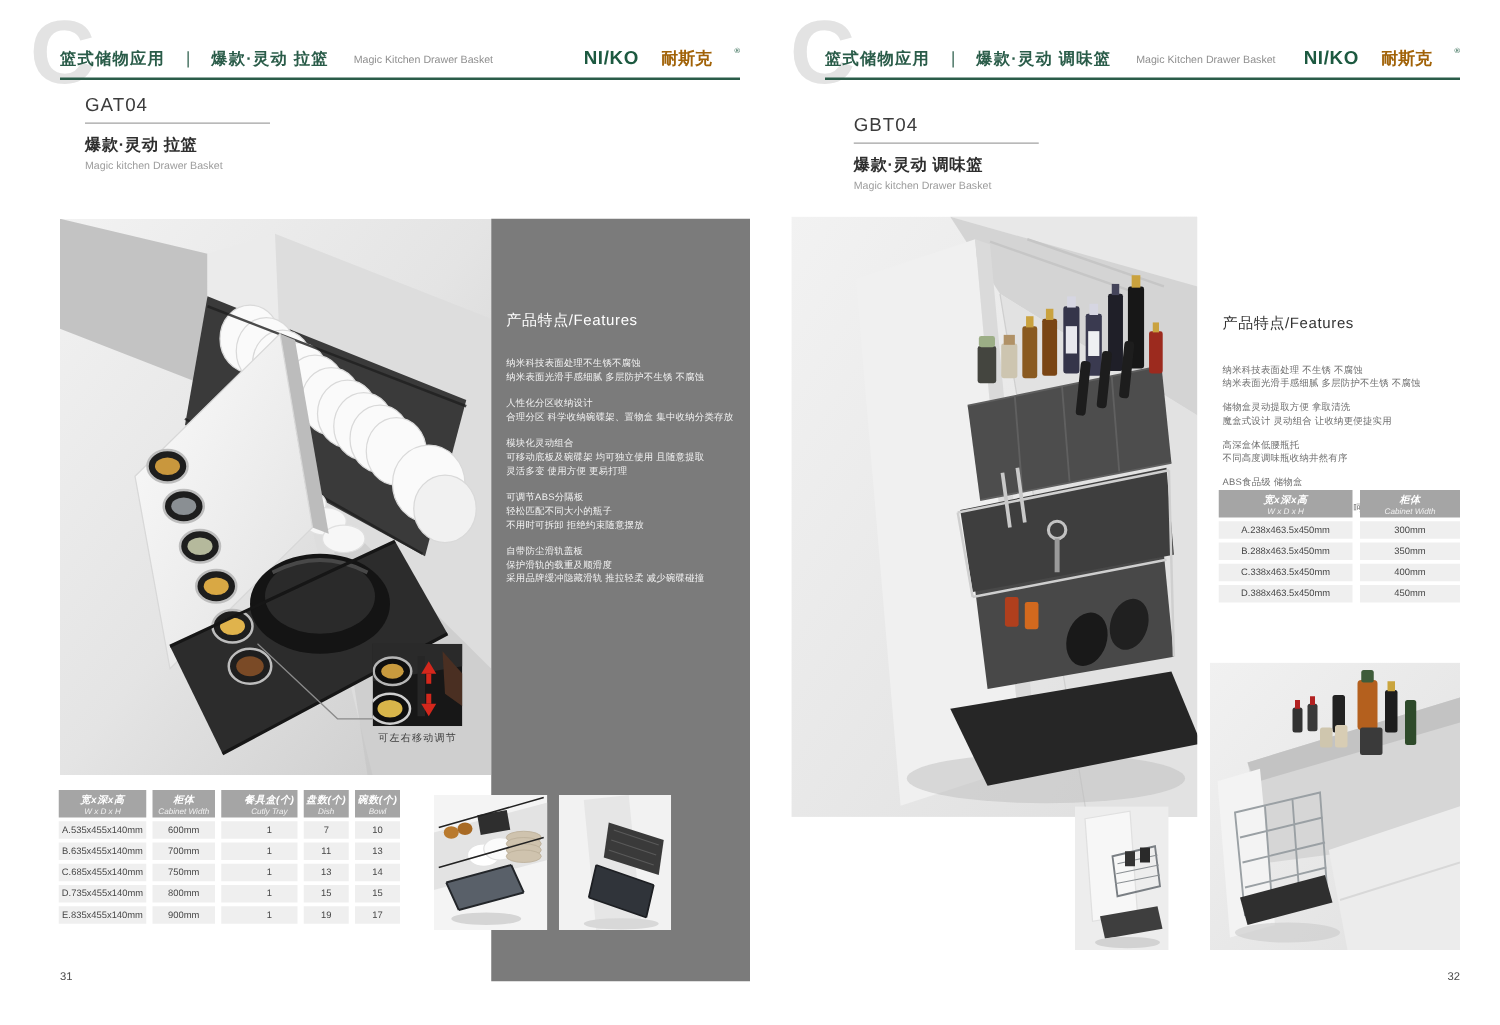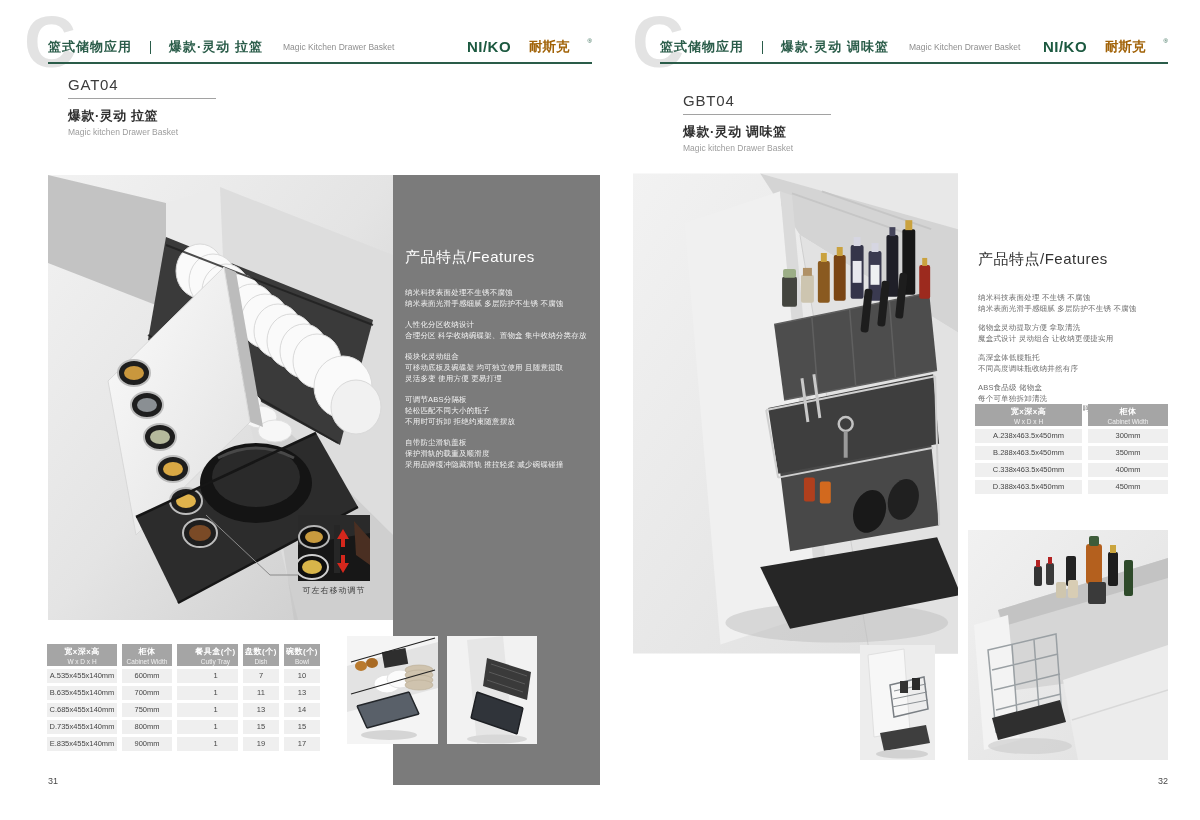--- a/index.html
+++ b/index.html
@@ -23,33 +23,33 @@
   .pcode{font-size:15px;color:#3c3c3c;letter-spacing:.8px;}
   .punder{height:1px;background:#a2a2a2;margin-top:5px;margin-bottom:8px;}
   .pname-cn{font-size:13px;font-weight:700;color:#2e2e2e;letter-spacing:.5px;}
   .pname-en{font-size:8.5px;color:#9c9c9c;margin-top:2px;}
   
   .photo{overflow:hidden;}
   .photo svg{display:block;}
   
   .gray-panel{background:#7b7b7b;}
   
-  .f-title{font-size:15px;letter-spacing:.5px;margin-bottom:20px;}
+  .f-title{font-size:12px;letter-spacing:.5px;margin-bottom:20px;}
   .features-left .f-title{color:#ffffff;}
   .features-right .f-title{color:#333333;}
   .f-group{font-size:7.5px;line-height:11px;margin-bottom:10px;letter-spacing:.2px;}
   .features-left .f-group{color:#f2f2f2;}
   .features-right .f-group{color:#6e6e6e;line-height:10.5px;margin-bottom:9px;}
   
   .callout-caption{font-size:8px;color:#3d3d3d;text-align:center;letter-spacing:1px;}
   
   .spec-table{z-index:3;}
   .trow{display:flex;margin-top:3px;}
   .lt .trow{gap:5px;} .rt .trow{gap:6px;}
-  .trow.thead{margin-top:12px;}
+  .trow.thead{margin-top:0;font-style:italic;}
   .c{background:#efefef;height:14px;line-height:14px;font-size:7.5px;color:#464646;text-align:center;
      white-space:nowrap;overflow:hidden;}
   .thead .c{background:#a5a5a5;color:#ffffff;height:22px;line-height:normal;display:flex;
             flex-direction:column;align-items:center;justify-content:center;}
   .hcn{font-size:8px;font-weight:700;letter-spacing:.5px;}
   .hen{font-size:6.5px;opacity:.85;margin-top:1px;}
   .lt .c1{width:70px;} .lt .c2{width:50px;} .lt .c3{width:45px;padding-left:16px;} .lt .c4{width:36px;} .lt .c5{width:36px;}
   .rt .c1{width:107px;} .rt .c2{width:80px;}
   
   .pageno{font-size:9px;color:#4a4a4a;}

